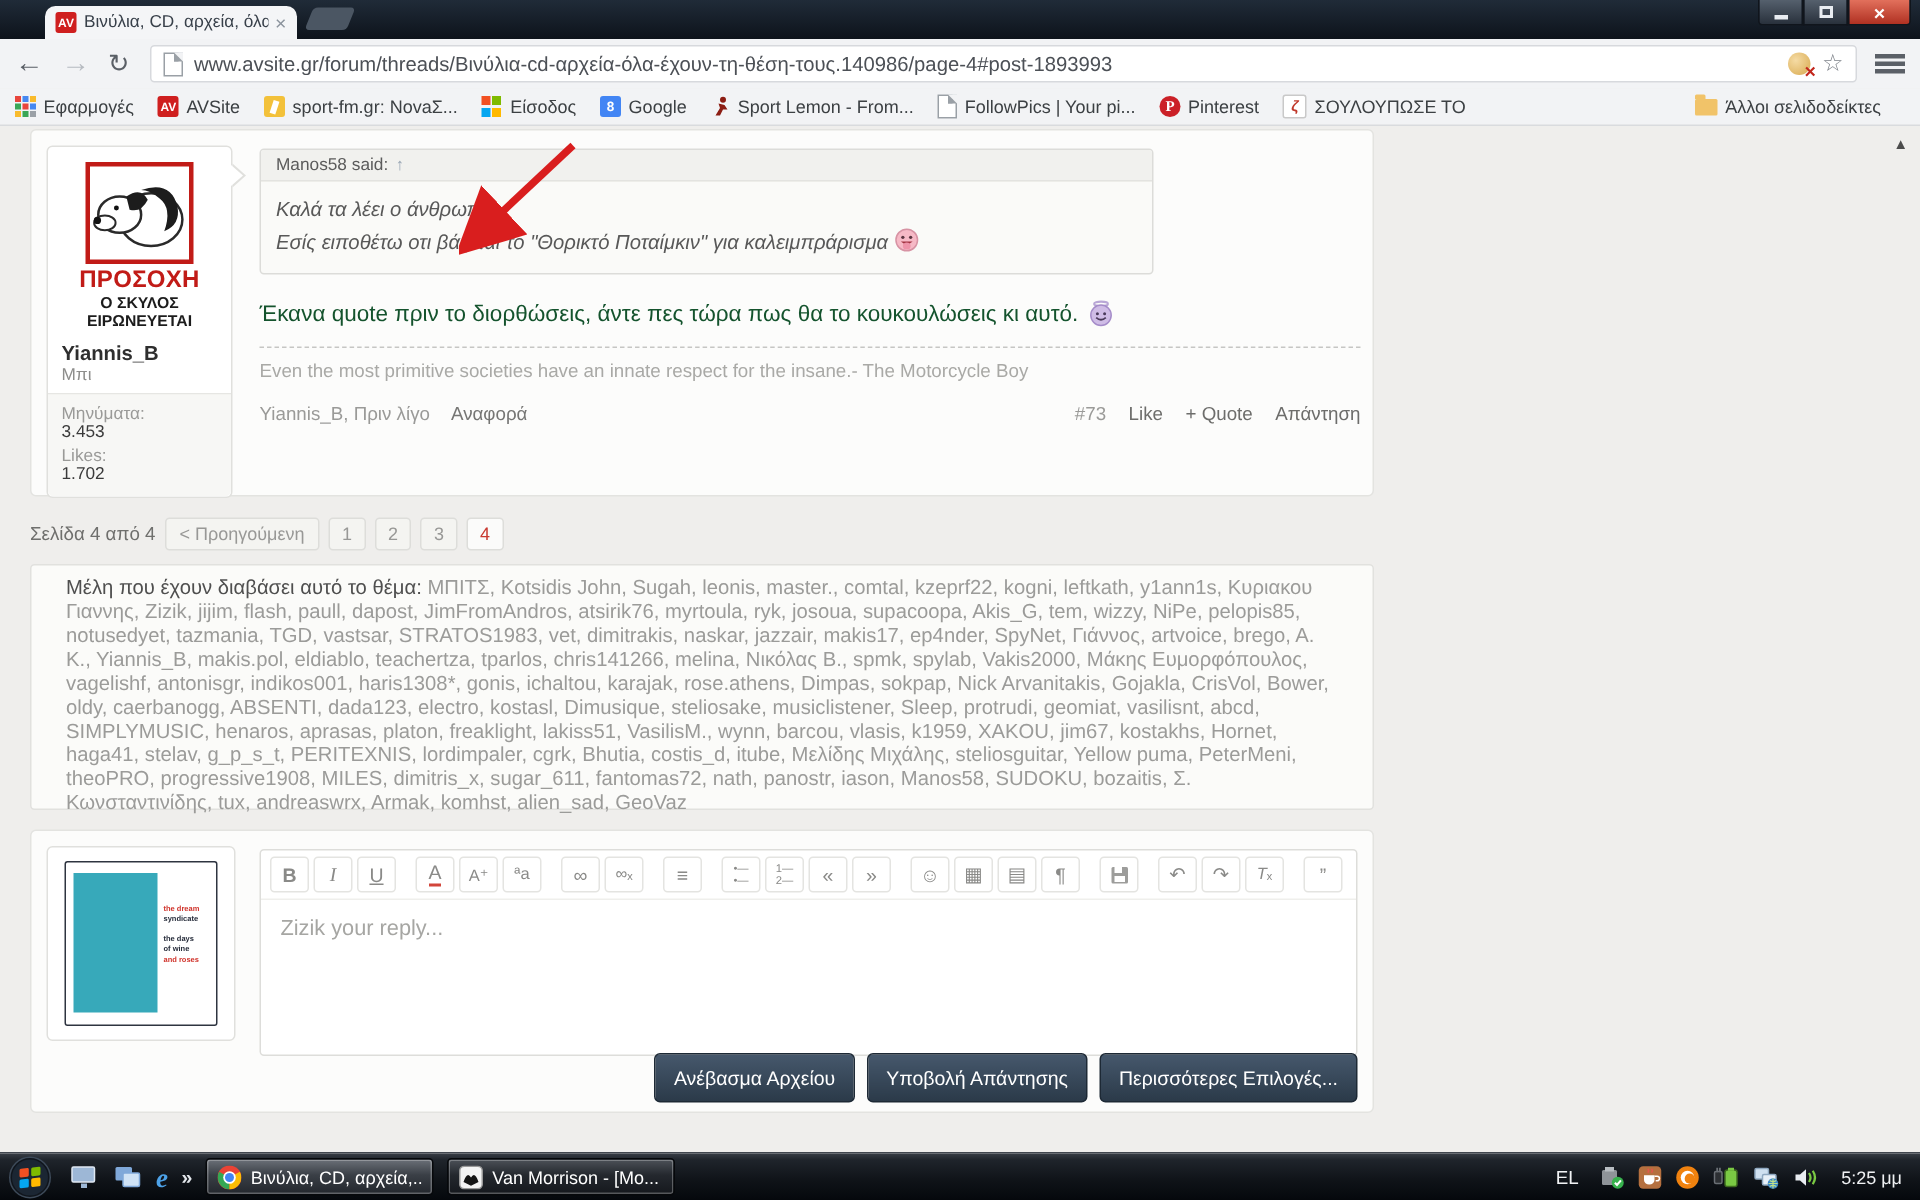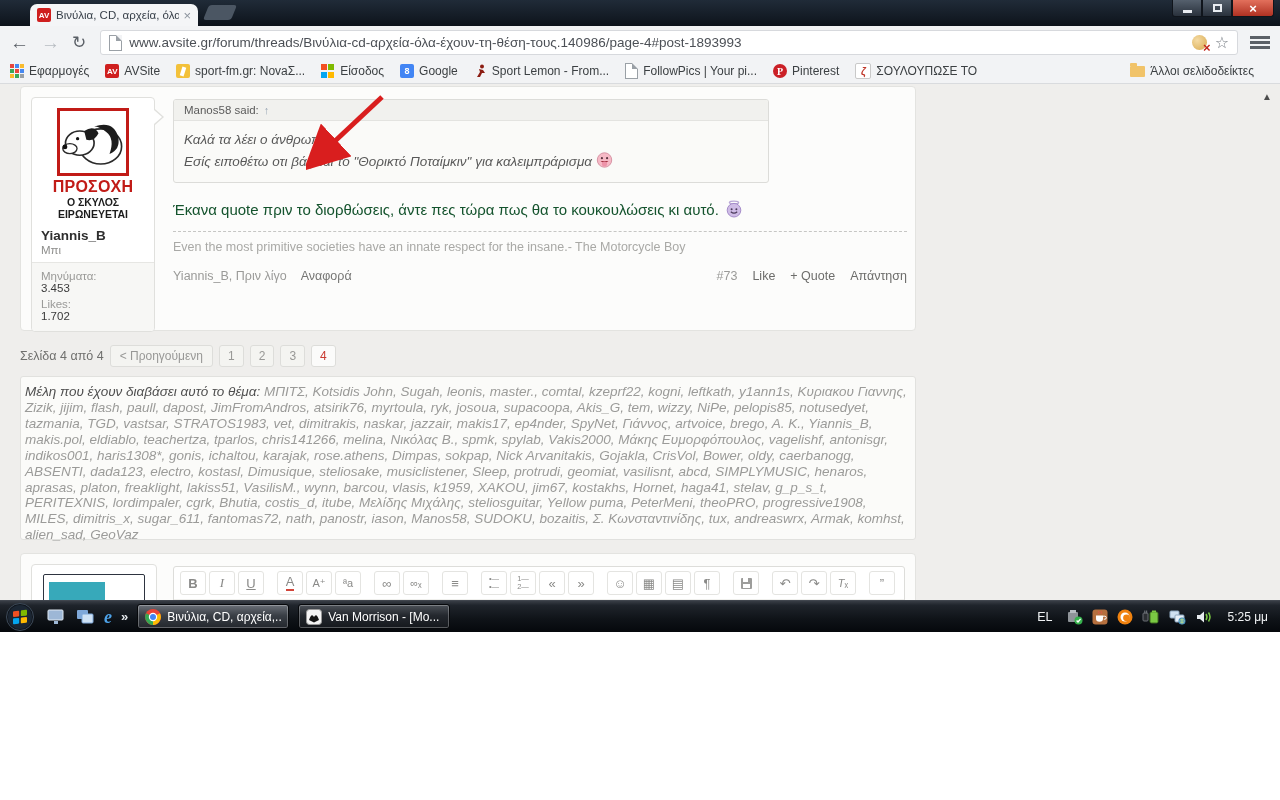--- a/index.html
+++ b/index.html
@@ -1,17 +1,17 @@
 <!DOCTYPE html>
 <html><head>
 <meta charset="utf-8">
 <style>
   html,body{margin:0;padding:0;}
   body{font-family:"Liberation Sans","DejaVu Sans",sans-serif;}
-  #stage{position:relative;width:1280px;height:632px;overflow:hidden;background:#efeeec;}
+  #stage{position:relative;width:1280px;height:800px;overflow:hidden;background:#efeeec;}
 
   
   .titlebar{position:absolute;top:0;left:0;right:0;height:26px;background:linear-gradient(#202b38,#0d131b);}
   .tab{position:absolute;left:30px;top:4px;width:168px;height:22px;background:#f4f5f7;border-radius:7px 7px 0 0;display:flex;align-items:center;padding:0 7px;box-sizing:border-box;}
   .favicon{width:14px;height:14px;background:#cf1f1f;border-radius:2px;color:#fff;font-size:8px;font-weight:bold;display:flex;align-items:center;justify-content:center;margin-right:5px;flex:none;}
   .tab-title{font-size:11.5px;color:#38404a;white-space:nowrap;overflow:hidden;flex:1;}
   .tab-close{color:#8b939d;font-size:13px;margin-left:4px;line-height:1;}
   .newtab{position:absolute;left:206px;top:5px;width:28px;height:15px;background:#4b5663;border-radius:3px;transform:skewX(-22deg);}
   .wincontrols{position:absolute;top:0;right:6px;display:flex;}
   .wbtn{width:30px;height:17px;background:linear-gradient(#55606d,#29313c);border:1px solid #10151c;border-top:none;display:flex;align-items:center;justify-content:center;box-sizing:border-box;}
@@ -79,21 +79,21 @@
   .pfoot .rgt{margin-left:auto;display:flex;gap:15px;color:#6d6d6b;}
   .pfoot .num{color:#9a9a98;}
   .arrow-svg{position:absolute;left:285px;top:6px;pointer-events:none;}
   .emj{vertical-align:-3px;}
 
   .pagenav{position:absolute;left:20px;top:260px;display:flex;align-items:center;gap:6px;font-size:12.5px;color:#6f6f6d;}
   .pgbtn{background:#f4f4f1;border:1px solid #ddddda;border-radius:3px;color:#989896;font-size:12px;padding:3px 9px;}
   .pgnum{padding:3px 8px;}
   .pgnum.cur{color:#c93a31;background:#fbfbfa;}
 
-  .members{position:absolute;left:20px;top:291px;width:896px;height:164px;background:#fbfbf9;border:1px solid #e1e1de;border-radius:3px;box-sizing:border-box;padding:7px 4px;font-size:13.5px;line-height:1.18;font-style:italic;}
+  .members{position:absolute;left:20px;top:291px;width:896px;height:164px;background:#fbfbf9;border:1px solid #e1e1de;border-radius:3px;box-sizing:border-box;padding:7px 23px;font-size:13.5px;line-height:1.18;}
   .members .rlabel{color:#4f4f4f;}
   .members .rnames{color:#9b9b99;}
 
   .reply-box{position:absolute;left:20px;top:468px;width:896px;height:189px;background:#fcfcfb;border:1px solid #e3e3e0;border-radius:4px;box-sizing:border-box;}
   .acard{position:absolute;left:10px;top:10px;width:124px;height:128px;background:#fff;border:1px solid #e0e0dd;border-radius:4px;display:flex;align-items:center;justify-content:center;}
   .album{width:100px;height:108px;background:#fff;border:1px solid #2e3440;border-radius:2px;position:relative;}
   .album .teal{position:absolute;left:5px;top:7px;width:56px;height:93px;background:#37a9ba;}
   .album .at{position:absolute;left:65px;font-size:5px;line-height:1.2;font-weight:bold;}
   .at.r{color:#d0342c;} .at.k{color:#262c3a;}
 

